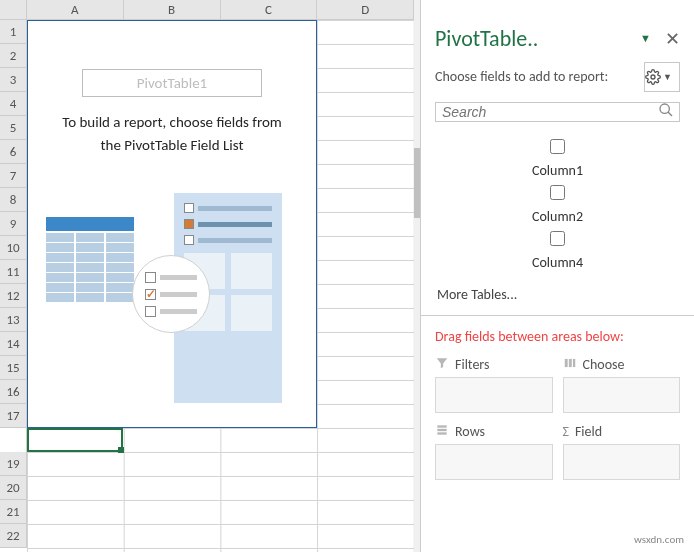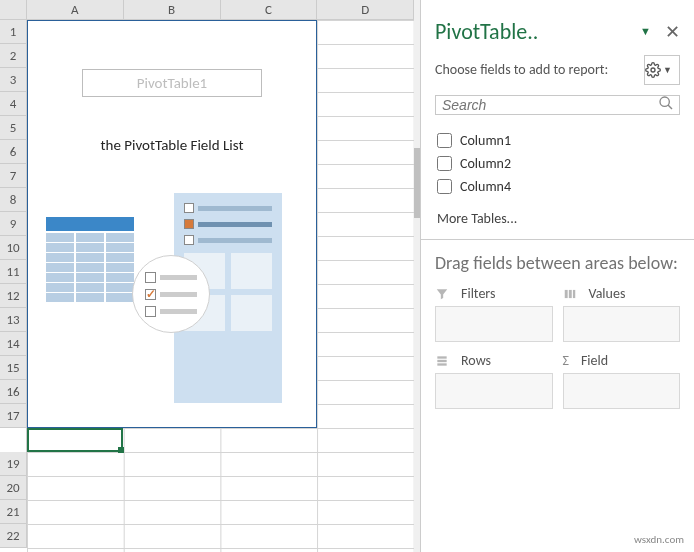--- a/index.html
+++ b/index.html
@@ -103,41 +103,41 @@
       position: absolute; top: 38px; left: 86px; width: 78px; height: 78px;
       border-radius: 50%; background: #fff; border: 1px solid #d0d0d0;
       display:flex; flex-direction:column; justify-content:center; gap:6px; padding:12px;
     }
     .il-circle .chk{display:flex;align-items:center;gap:4px;}
     .il-circle .box{width:11px;height:11px;border:1px solid #888;background:#fff;}
     .il-circle .box.ck{position:relative;}
     .il-circle .box.ck::after{content:"✓";position:absolute;top:-3px;left:0;font-size:12px;color:#d67a3b;font-weight:bold;}
     .il-circle .bar{flex:1;height:5px;background:#ccc;}
     
-    .pane { flex: 1; border-left: 1px solid #ccc; background: #fff; padding: 18px 14px 0 14px; display:flex; flex-direction:column;}
+    .pane { flex: 1; border-left: 1px solid #ccc; background: #fff; padding: 25px 14px 0 14px; display:flex; flex-direction:column;}
     .pane-hd { display:flex; align-items:center; margin-bottom: 10px;}
     .pane-hd h1 { font-size: 22px; font-weight: normal; color: #217346; flex:1; white-space:nowrap; overflow:hidden; text-overflow:ellipsis;}
     .drp { color:#217346; font-size:11px; margin-left:4px;}
     .close { font-size: 18px; color: #666; margin-left: 14px; cursor:pointer;}
     .cfg-row { display:flex; align-items:center; margin-bottom:10px; gap:6px;}
     .cfg-row span{flex:1; font-size:14px; color:#555; line-height:1.3;}
     .gear-btn{ width:36px;height:30px;border:1px solid #c8c8c8;display:flex;align-items:center;justify-content:center;gap:2px;cursor:pointer;}
     .gear-btn svg{width:16px;height:16px;}
     .search{position:relative; margin-bottom:10px;}
     .search input{width:100%;height:20px;padding:0 28px 0 6px;border:1px solid #c8c8c8;font-size:14px;font-style:italic;color:#888;}
     .search .ico{position:absolute;right:6px;top:50%;transform:translateY(-50%);}
     .fields{padding:4px 0;}
-    .field{display:flex;align-items:center;gap:8px;padding:3px 2px;font-size:14px;}
+    .field{display:flex;align-items:center;gap:8px;padding:3px 2px;font-size:14px;flex-direction:column;}
     .field input[type=checkbox]{width:15px;height:15px;}
     .more{font-size:14px;color:#444;padding:8px 2px 12px;cursor:pointer;}
     .divider{height:1px;background:#ccc;margin:0 -14px 12px;}
-    .drag-lbl{font-size:18px;color:#737373;margin-bottom:10px;line-height:1.3;}
+    .drag-lbl{font-size:14px;color:#ef4444;margin-bottom:10px;line-height:1.3;}
     .areas{display:grid;grid-template-columns:1fr 1fr;gap:10px;flex:1; align-content:start;}
     .area{}
-    .area-hd{display:flex;align-items:center;gap:12px;font-size:14px;color:#555;margin-bottom:4px;}
+    .area-hd{display:flex;align-items:flex-start;gap:6px;font-size:14px;color:#555;margin-bottom:4px;}
     .area-body{height:36px;border:1px solid #d8d8d8;background:#f7f7f7;}
     .area svg{width:14px;height:14px;opacity:0.6;}
     .watermark{position:fixed;bottom:6px;right:10px;font-size:11px;color:#888;}
   </style>
 </head>
 <body>
 
 <div class="sheet">
   <div class="corner"></div>
   <div class="col-headers" id="colheaders">
@@ -170,21 +170,21 @@
       <div>21</div>
       <div>22</div>
     </div>
   <div class="cells">
     <div class="grid-v"></div>
     <div class="grid-h"></div>
 
     <div class="pivot-box">
       <div class="pivot-title-frame">PivotTable1</div>
       <div class="pivot-msg">
-        <br>
+        <span>To build a report, choose fields from</span><br>
         <span>the PivotTable Field List</span>
       </div>
       <div class="illus">
         <div class="il-table">
           <div class="hdr">
               <span></span>
               <span></span>
               <span></span>
             </div>
           <div class="row">
@@ -325,21 +325,21 @@
       </div>
       <div class="area-body"></div>
     </div>
     <div class="area">
       <div class="area-hd">
         <svg viewBox="0 0 24 24" fill="#888">
             <rect x="3" y="5" width="5" height="14"></rect>
             <rect x="10" y="5" width="5" height="14"></rect>
             <rect x="17" y="5" width="4" height="14"></rect>
           </svg>
-        <span>Values</span>
+        <span>Choose</span>
       </div>
       <div class="area-body"></div>
     </div>
     <div class="area">
       <div class="area-hd">
         <svg viewBox="0 0 24 24" fill="#888">
             <rect x="4" y="4" width="16" height="4"></rect>
             <rect x="4" y="10" width="16" height="4"></rect>
             <rect x="4" y="16" width="16" height="4"></rect>
           </svg>

